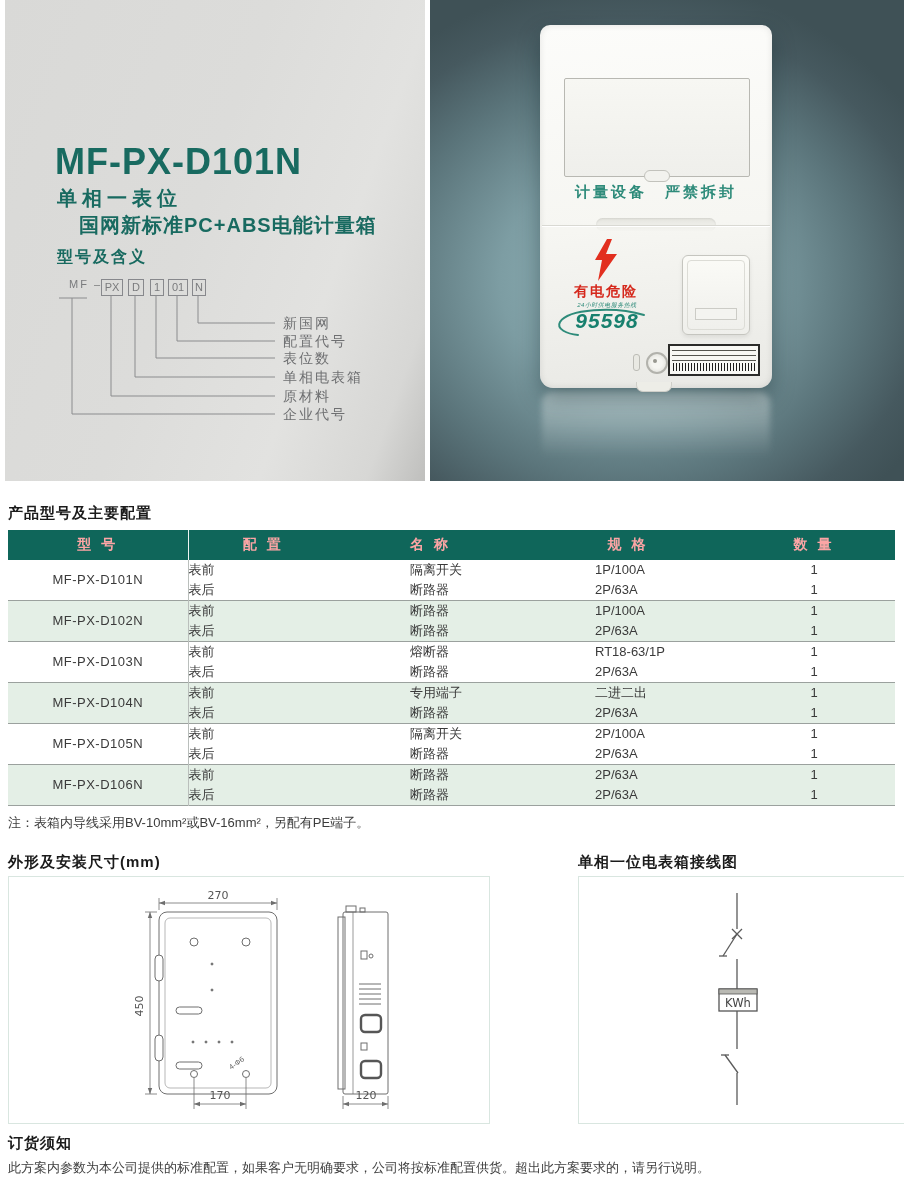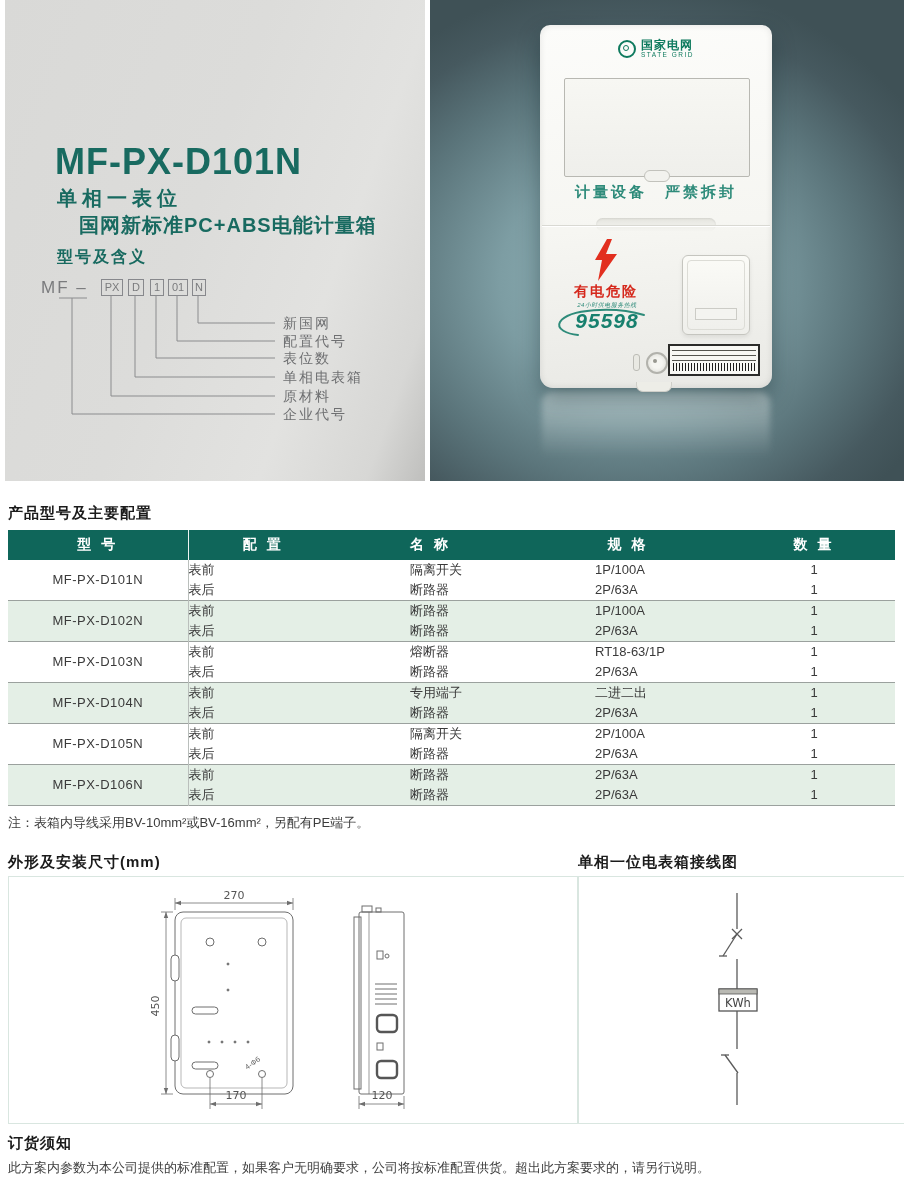--- a/index.html
+++ b/index.html
@@ -6,21 +6,21 @@
   body{width:904px;height:1185px;position:relative;font-family:"Liberation Sans","DejaVu Sans",sans-serif;overflow:hidden;}
   .abs{position:absolute;}
 
   
   .gray-panel{left:5px;top:0;width:420px;height:481px;
     background:linear-gradient(110deg,#d9d9d7 0%,#dcdcda 45%,#e2e2e0 72%,#d7d7d5 90%,#bfbfbd 100%);}
   .panel-title{left:50px;top:141px;font-size:36px;font-weight:bold;color:#186a60;letter-spacing:1px;}
   .panel-sub1{left:52px;top:185px;font-size:20px;font-weight:bold;color:#186a60;letter-spacing:5px;}
   .panel-sub2{left:52px;top:212px;font-size:20px;font-weight:bold;color:#186a60;letter-spacing:1px;margin-left:22px;}
   .panel-meaning{left:52px;top:247px;font-size:16px;font-weight:bold;color:#186a60;letter-spacing:2px;}
-  .code-prefix{left:36px;top:278px;font-size:17px;color:#7a7b7d;letter-spacing:2px;}
+  .code-prefix{left:64px;top:278px;font-size:11px;color:#7a7b7d;letter-spacing:2px;}
   .code-box{top:279px;height:15px;line-height:15px;border:1px solid #87888c;color:#7a7b7d;
     font-size:11px;text-align:center;background:transparent;}
   .cb0{left:96px;width:20px;} .cb1{left:123px;width:14px;} .cb2{left:145px;width:12px;}
   .cb3{left:163px;width:18px;} .cb4{left:187px;width:12px;}
   .code-label{left:278px;font-size:14px;color:#6e6f71;letter-spacing:2px;line-height:16px;}
   .cl0{top:315px;} .cl1{top:333px;} .cl2{top:350px;} .cl3{top:369px;} .cl4{top:388px;} .cl5{top:406px;}
 
   
   .photo-panel{left:430px;top:0;width:474px;height:481px;
     background:radial-gradient(ellipse 340px 300px at 42% 58%, #94b7bc 0%, #7d9da3 38%, #5b757b 68%, #46595f 88%, #3f5156 100%);}
@@ -64,37 +64,37 @@
   .lock-circle:after{content:"";position:absolute;left:5px;top:5px;width:4px;height:4px;background:#97978f;border-radius:50%;}
   .lock-slot{top:329px;left:93px;width:5px;height:15px;border:1px solid #bcbcb6;border-radius:3px;background:#e9e9e3;}
   .bottom-bump{bottom:-4px;left:96px;width:34px;height:9px;background:#ededE7;border:1px solid #cfcfc9;
     border-top:none;border-radius:0 0 7px 7px;}
 
   
   .section-heading{font-size:15px;font-weight:bold;color:#1b1b1b;letter-spacing:1px;}
   .h-table{left:8px;top:504px;}
   .config-table{position:absolute;left:8px;top:530px;width:887px;border-collapse:collapse;
     font-size:13px;color:#3a3a3a;border-bottom:1px solid #9ba19e;}
-  .config-table th{background:#0f665a;color:#ffffff;font-size:14px;font-weight:bold;
+  .config-table th{background:#0f665a;color:#fca5a5;font-size:14px;font-weight:bold;
     letter-spacing:3px;height:28px;text-align:center;}
   .config-table th.col-model{border-right:1px solid #eef4f2;}
   .config-table td{height:20px;line-height:20px;padding:0;}
   .model-cell{text-align:center;border-right:1px solid #babfbc;letter-spacing:0.5px;}
   .c1{text-align:left;}
   .c2,.c3{text-align:left;padding-left:72px !important;}
   .c4{text-align:center;}
   tr.g-odd td{background:#e4efe6;}
   tr.group-start td{border-top:1px solid #9ba19e;}
   .table-note{left:8px;top:814px;font-size:13px;color:#3c3c3c;}
 
   
   .h-dims{left:8px;top:853px;}
   .h-wiring{left:578px;top:853px;}
   .frame-box{top:876px;height:248px;border:1px solid #d9e6e0;background:#ffffff;box-sizing:border-box;}
-  .dims-box{left:8px;width:570px;padding-left:16px;}
+  .dims-box{left:8px;width:482px;}
   .wiring-box{left:578px;width:358px;}
   svg text{font-family:"DejaVu Sans","Liberation Sans",sans-serif;}
 
   
   .h-order{left:8px;top:1134px;}
   .order-body{left:8px;top:1159px;font-size:13px;color:#3f3f3f;width:880px;}
 </style>
 </head>
 <body>
 
@@ -125,27 +125,20 @@
   <div class="abs code-label cl2">表位数</div>
   <div class="abs code-label cl3">单相电表箱</div>
   <div class="abs code-label cl4">原材料</div>
   <div class="abs code-label cl5">企业代号</div>
 </div>
 
 <div class="abs photo-panel">
   <div class="abs reflection"></div>
   <div class="abs meter-box">
 
-    <div class="abs sg-logo">
-      <span class="sg-emblem"></span>
-      <span>
-        <div class="sg-cn">国家电网</div>
-        <div class="sg-en">STATE GRID</div>
-      </span>
-    </div>
 
     <div class="abs meter-window">
       <div class="abs window-latch"></div>
     </div>
 
     <div class="abs seal-text">计量设备　严禁拆封</div>
 
     <div class="abs handle-recess"></div>
     <div class="abs crease"></div>
 

